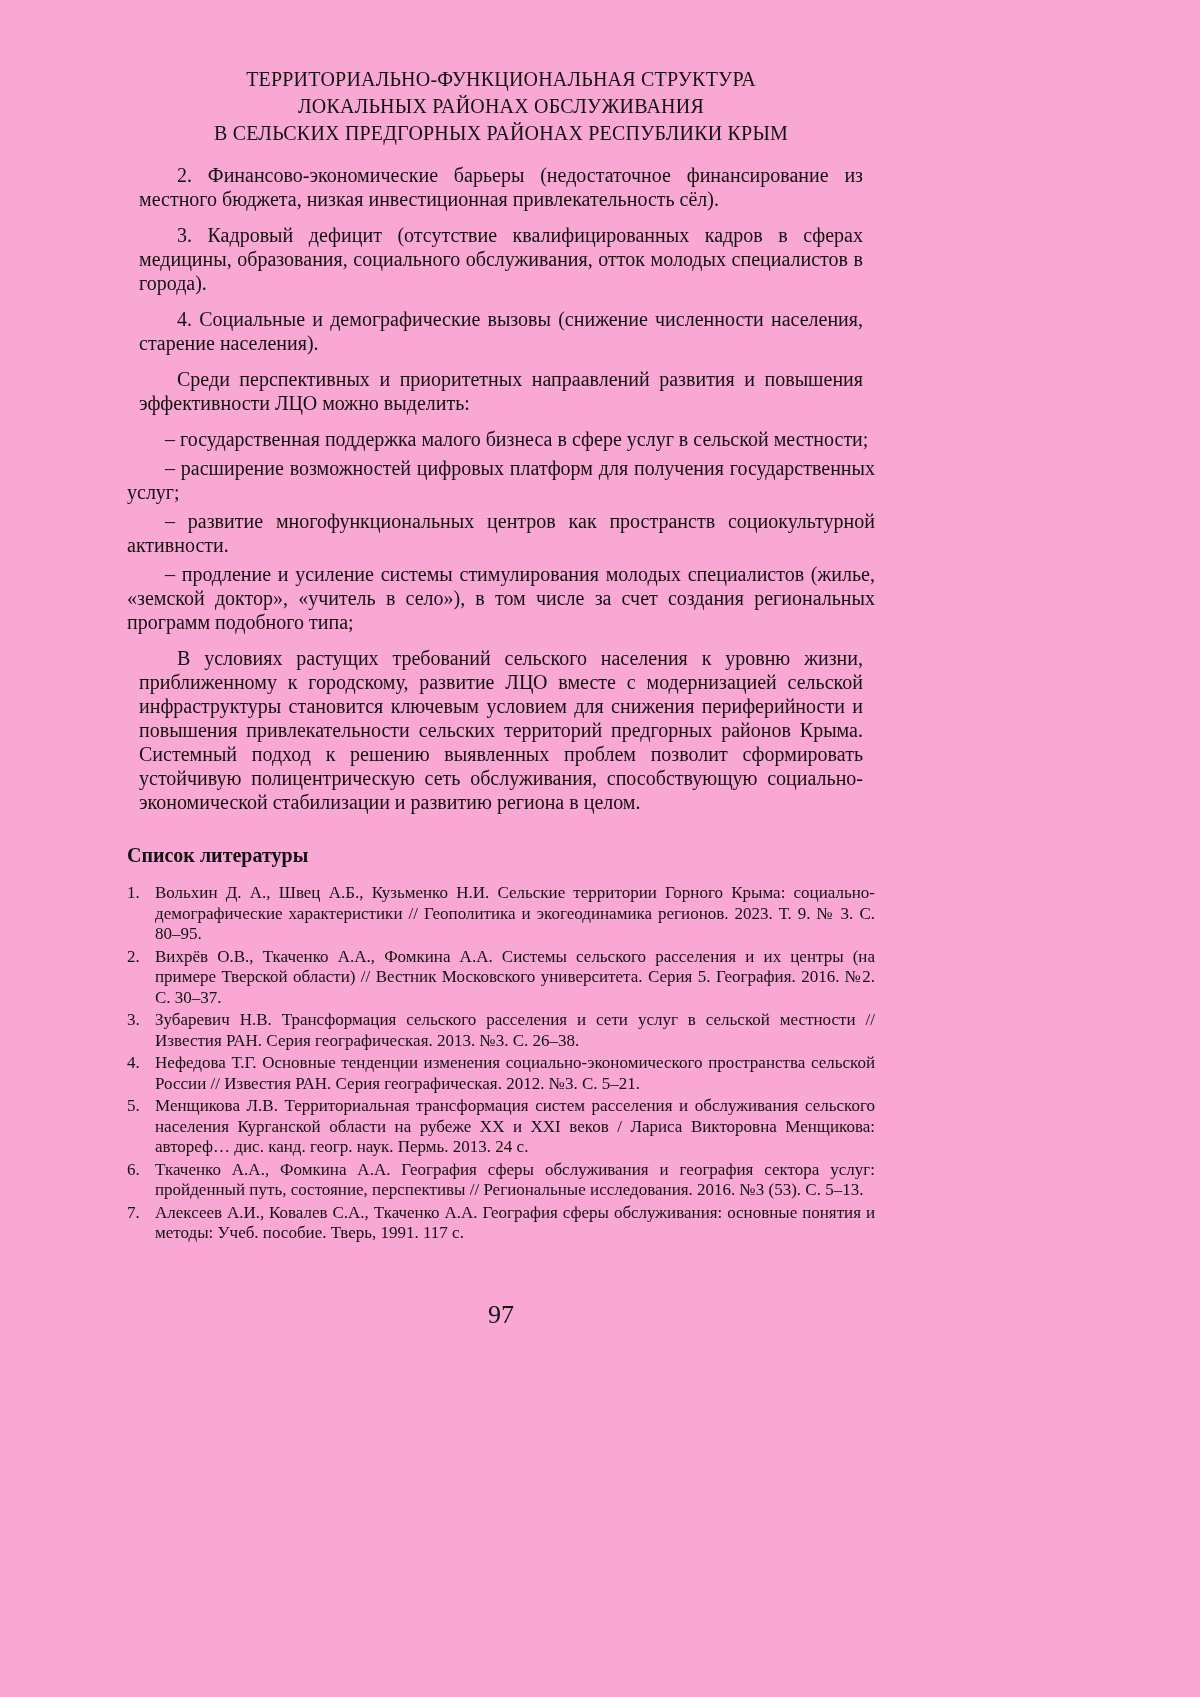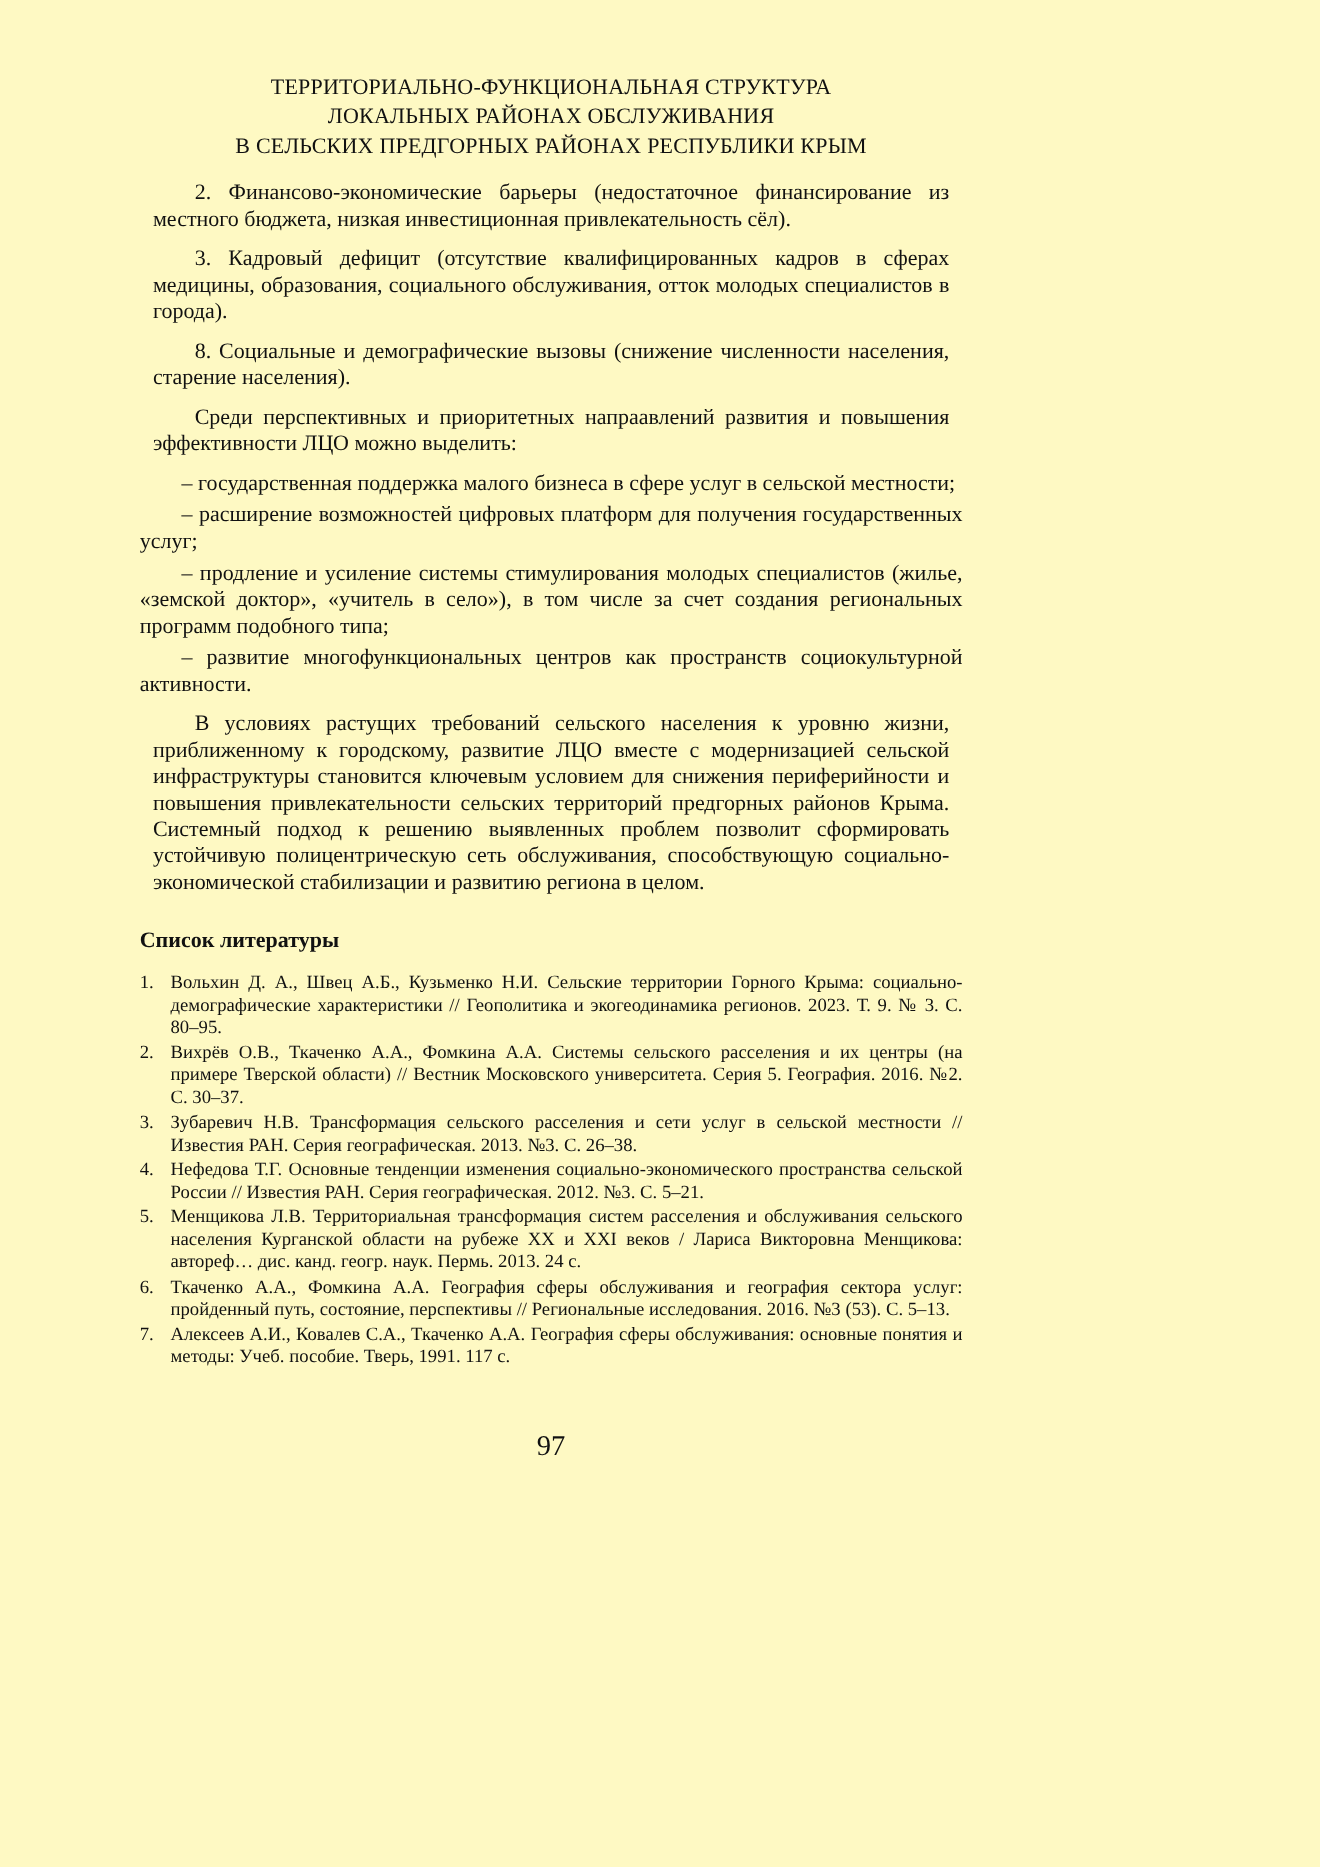--- a/index.html
+++ b/index.html
@@ -4,21 +4,21 @@
 <style>
   html, body {
     margin: 0;
     padding: 0;
     background: #ffffff;
   }
   .sheet {
     position: relative;
     width: 1200px;
     height: 1697px;
-    background: #fef9c3;
+    background: #f9a8d4;
     color: #111111;
     font-family: "Liberation Serif", "DejaVu Serif", serif;
     overflow: hidden;
   }
   .content {
     position: absolute;
     top: 66px;
     left: 127px;
     width: 748px;
   }
@@ -83,28 +83,28 @@
   <div class="content">
 
     <h1 class="doc-title">
       <div>ТЕРРИТОРИАЛЬНО-ФУНКЦИОНАЛЬНАЯ СТРУКТУРА</div>
       <div>ЛОКАЛЬНЫХ РАЙОНАХ ОБСЛУЖИВАНИЯ</div>
       <div>В СЕЛЬСКИХ ПРЕДГОРНЫХ РАЙОНАХ РЕСПУБЛИКИ КРЫМ</div>
     </h1>
 
     <p class="para">2. Финансово-экономические барьеры (недостаточное финансирование из местного бюджета, низкая инвестиционная привлекательность сёл).</p>
     <p class="para">3. Кадровый дефицит (отсутствие квалифицированных кадров в сферах медицины, образования, социального обслуживания, отток молодых специалистов в города).</p>
-    <p class="para">8. Социальные и демографические вызовы (снижение численности населения, старение населения).</p>
+    <p class="para">4. Социальные и демографические вызовы (снижение численности населения, старение населения).</p>
     <p class="para">Среди перспективных и приоритетных напраавлений развития и повышения эффективности ЛЦО можно выделить:</p>
 
     <div>
       <p class="list-item">– государственная поддержка малого бизнеса в сфере услуг в сельской местности;</p>
       <p class="list-item">– расширение возможностей цифровых платформ для получения государственных услуг;</p>
+      <p class="list-item">– развитие многофункциональных центров как пространств социокультурной активности.</p>
       <p class="list-item">– продление и усиление системы стимулирования молодых специалистов (жилье, «земской доктор», «учитель в село»), в том числе за счет создания региональных программ подобного типа;</p>
-      <p class="list-item">– развитие многофункциональных центров как пространств социокультурной активности.</p>
     </div>
 
     <p class="para">В условиях растущих требований сельского населения к уровню жизни, приближенному к городскому, развитие ЛЦО вместе с модернизацией сельской инфраструктуры становится ключевым условием для снижения периферийности и повышения привлекательности сельских территорий предгорных районов Крыма. Системный подход к решению выявленных проблем позволит сформировать устойчивую полицентрическую сеть обслуживания, способствующую социально-экономической стабилизации и развитию региона в целом.</p>
 
     <h2 class="refs-heading">Список литературы</h2>
 
     <div class="refs">
       <div class="ref-item">
         <span class="ref-num">1.</span>
         <div class="ref-text">Вольхин Д. А., Швец А.Б., Кузьменко Н.И. Сельские территории Горного Крыма: социально-демографические характеристики // Геополитика и экогеодинамика регионов. 2023. Т. 9. № 3. С. 80–95.</div>

